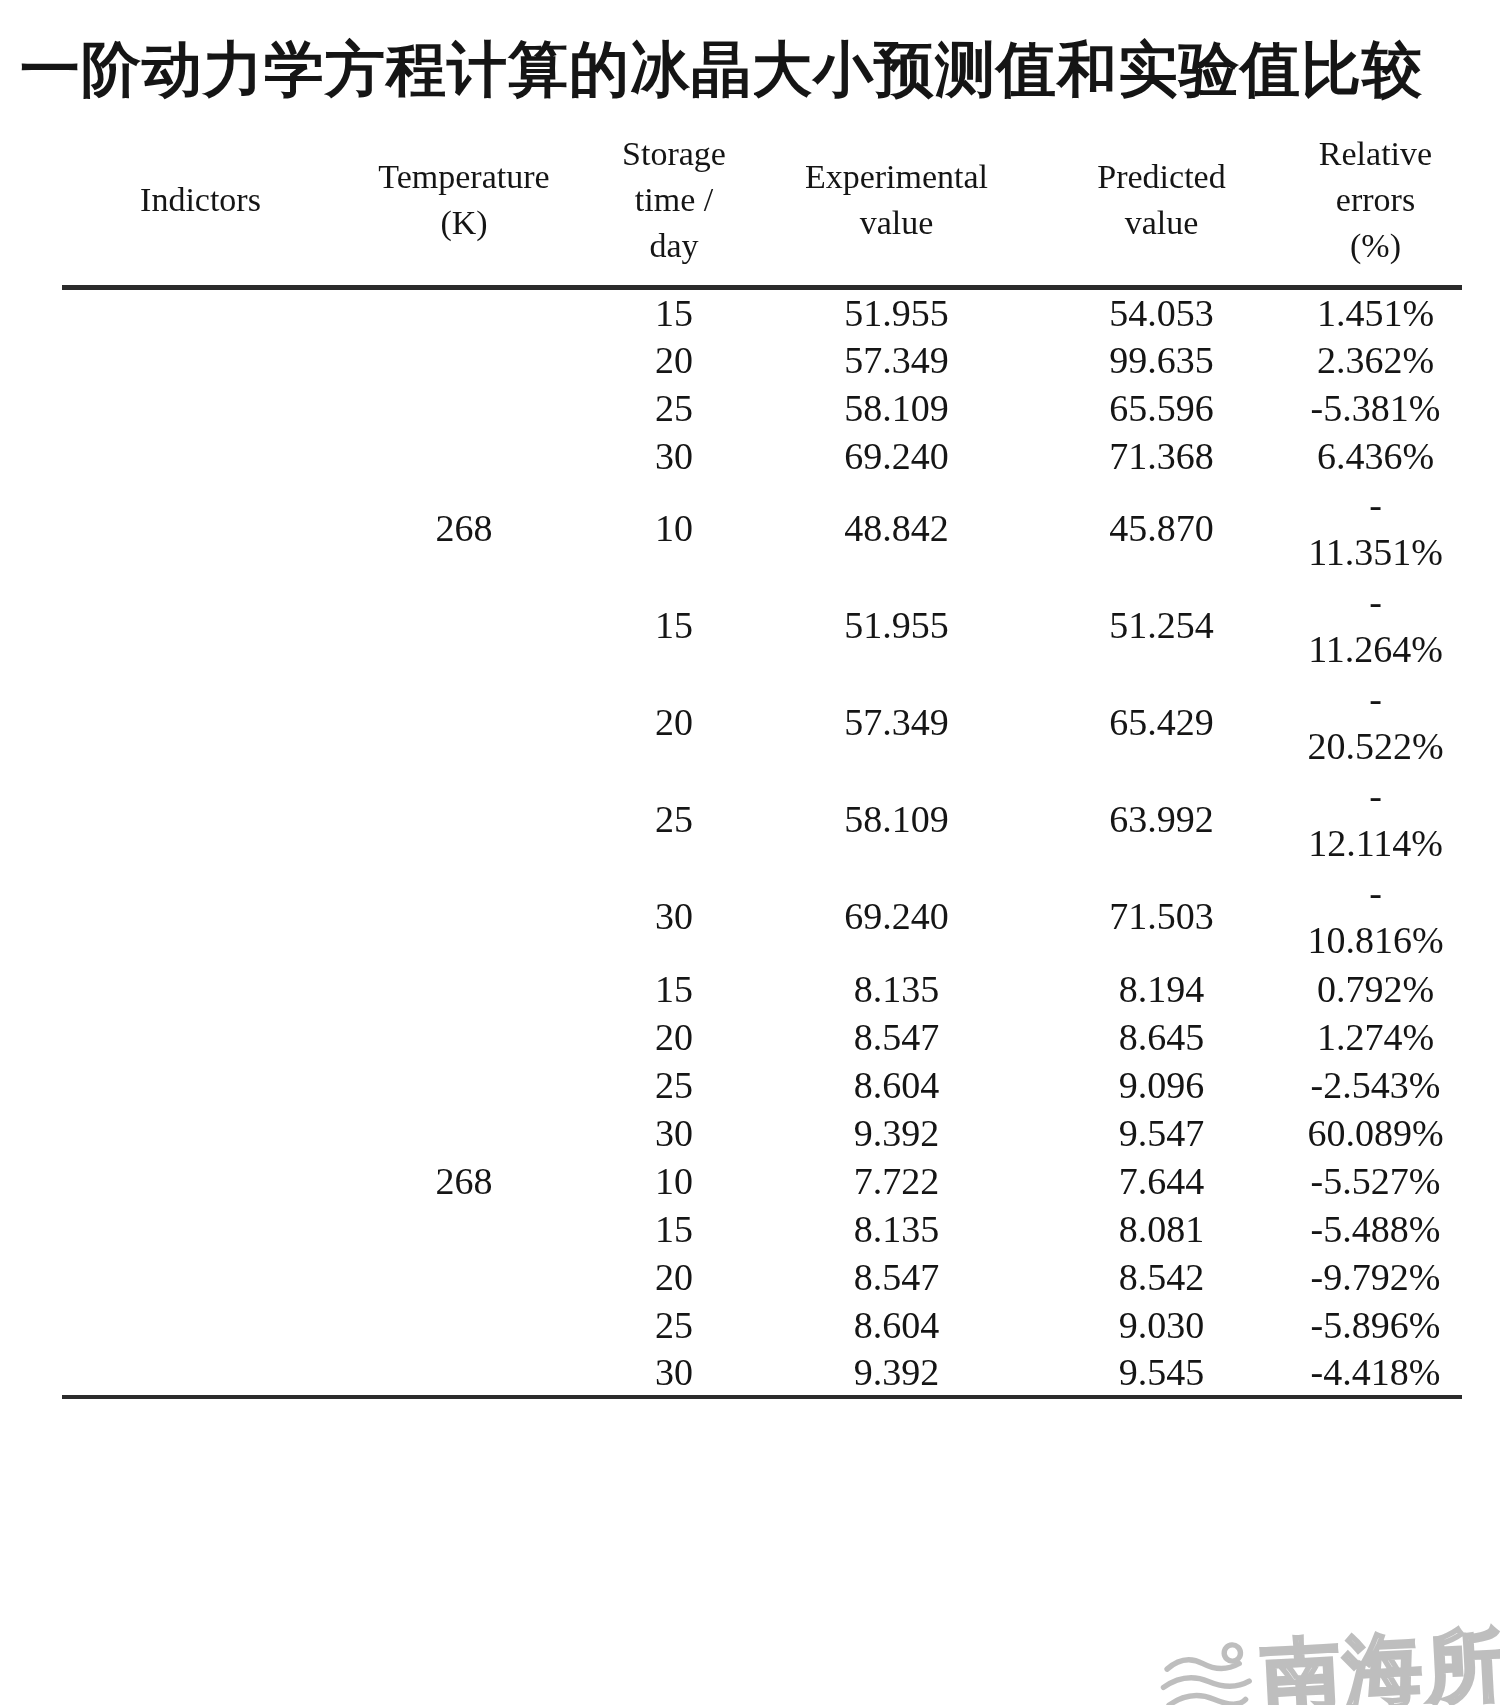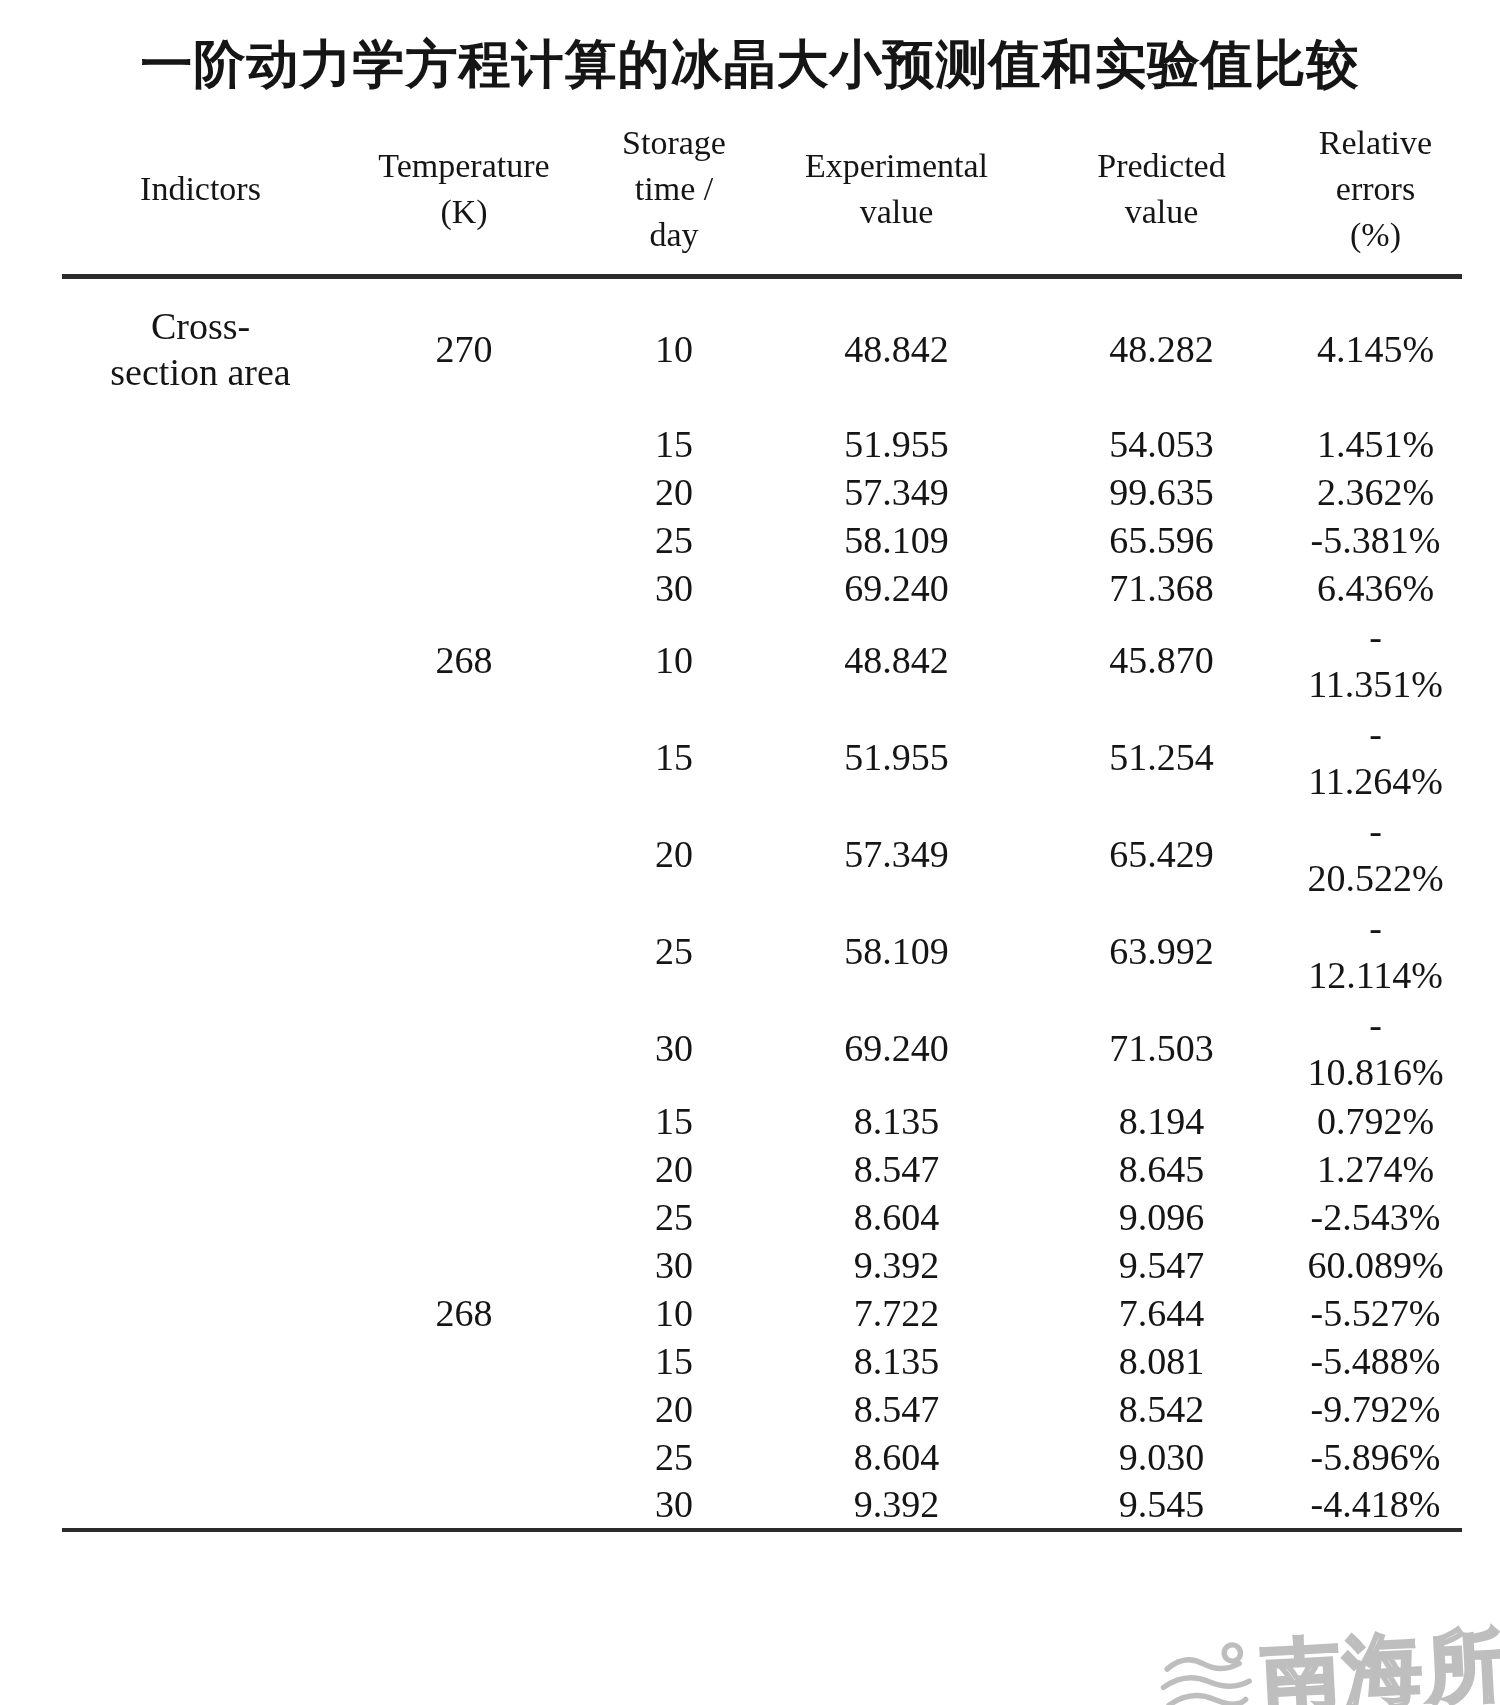--- a/index.html
+++ b/index.html
@@ -10,22 +10,21 @@
     background: #ffffff;
     color: #151515;
     font-family: "Liberation Serif", serif;
     overflow: hidden;
     position: relative;
   }
   .page { position: relative; width: 1500px; height: 1705px; }
 
   h1.title {
     margin: 30px 20px 6px 20px;
-    text-align: center;
-    font-size: 52px;
+    font-size: 60px;
     font-weight: 700;
     letter-spacing: 1px;
     white-space: nowrap;
     font-family: "Liberation Serif", serif;
   }
 
   table.data-table {
     border-collapse: collapse;
     table-layout: fixed;
     width: 1400px;
@@ -114,29 +113,20 @@
           <th>Experimental
 value</th>
           <th>Predicted
 value</th>
           <th>Relative
 errors
 (%)</th>
         </tr>
     </thead>
     <tbody id="body-rows">
-        <tr class="group-start">
-          <td>Cross-
-section area</td>
-          <td>270</td>
-          <td>10</td>
-          <td>48.842</td>
-          <td>48.282</td>
-          <td>4.145%</td>
-        </tr>
         <tr>
           <td></td>
           <td></td>
           <td>15</td>
           <td>51.955</td>
           <td>54.053</td>
           <td>1.451%</td>
         </tr>
         <tr>
           <td></td>

